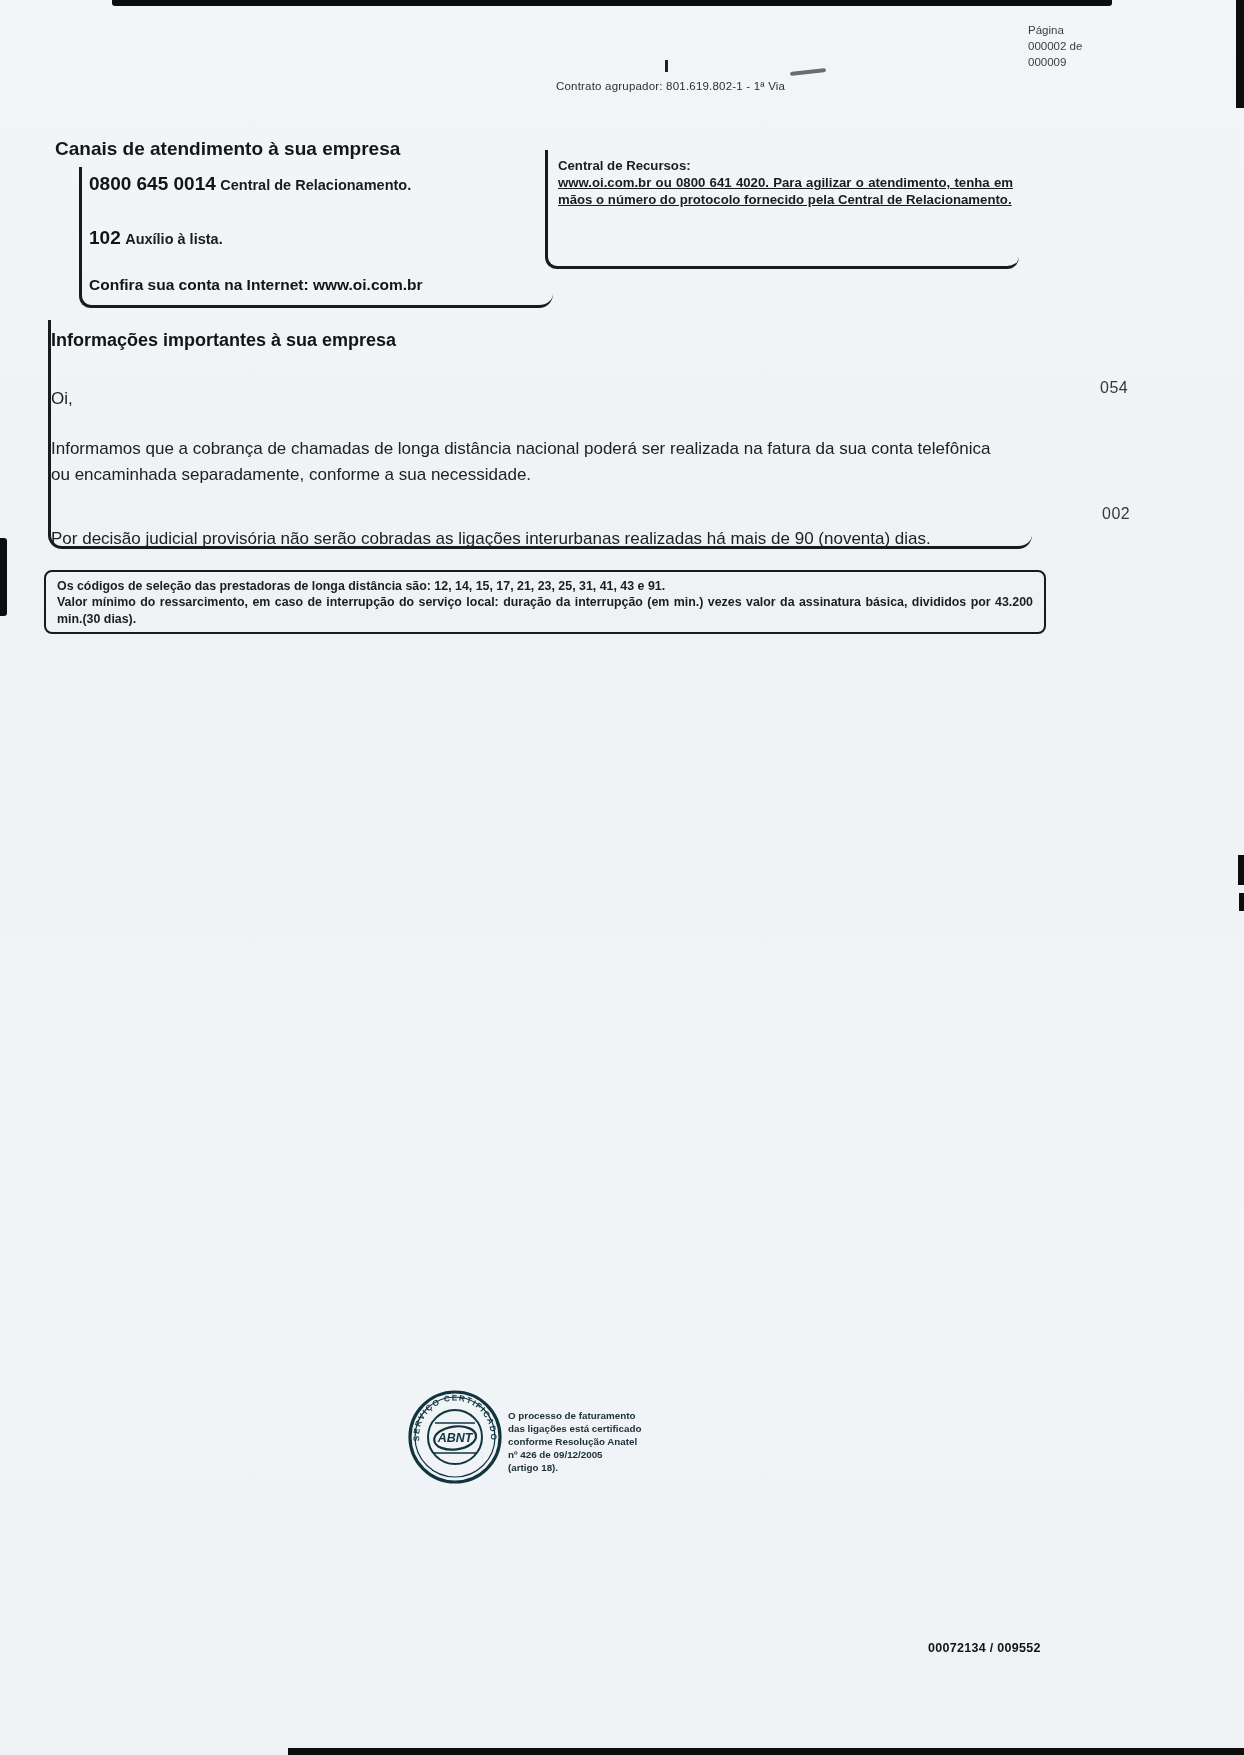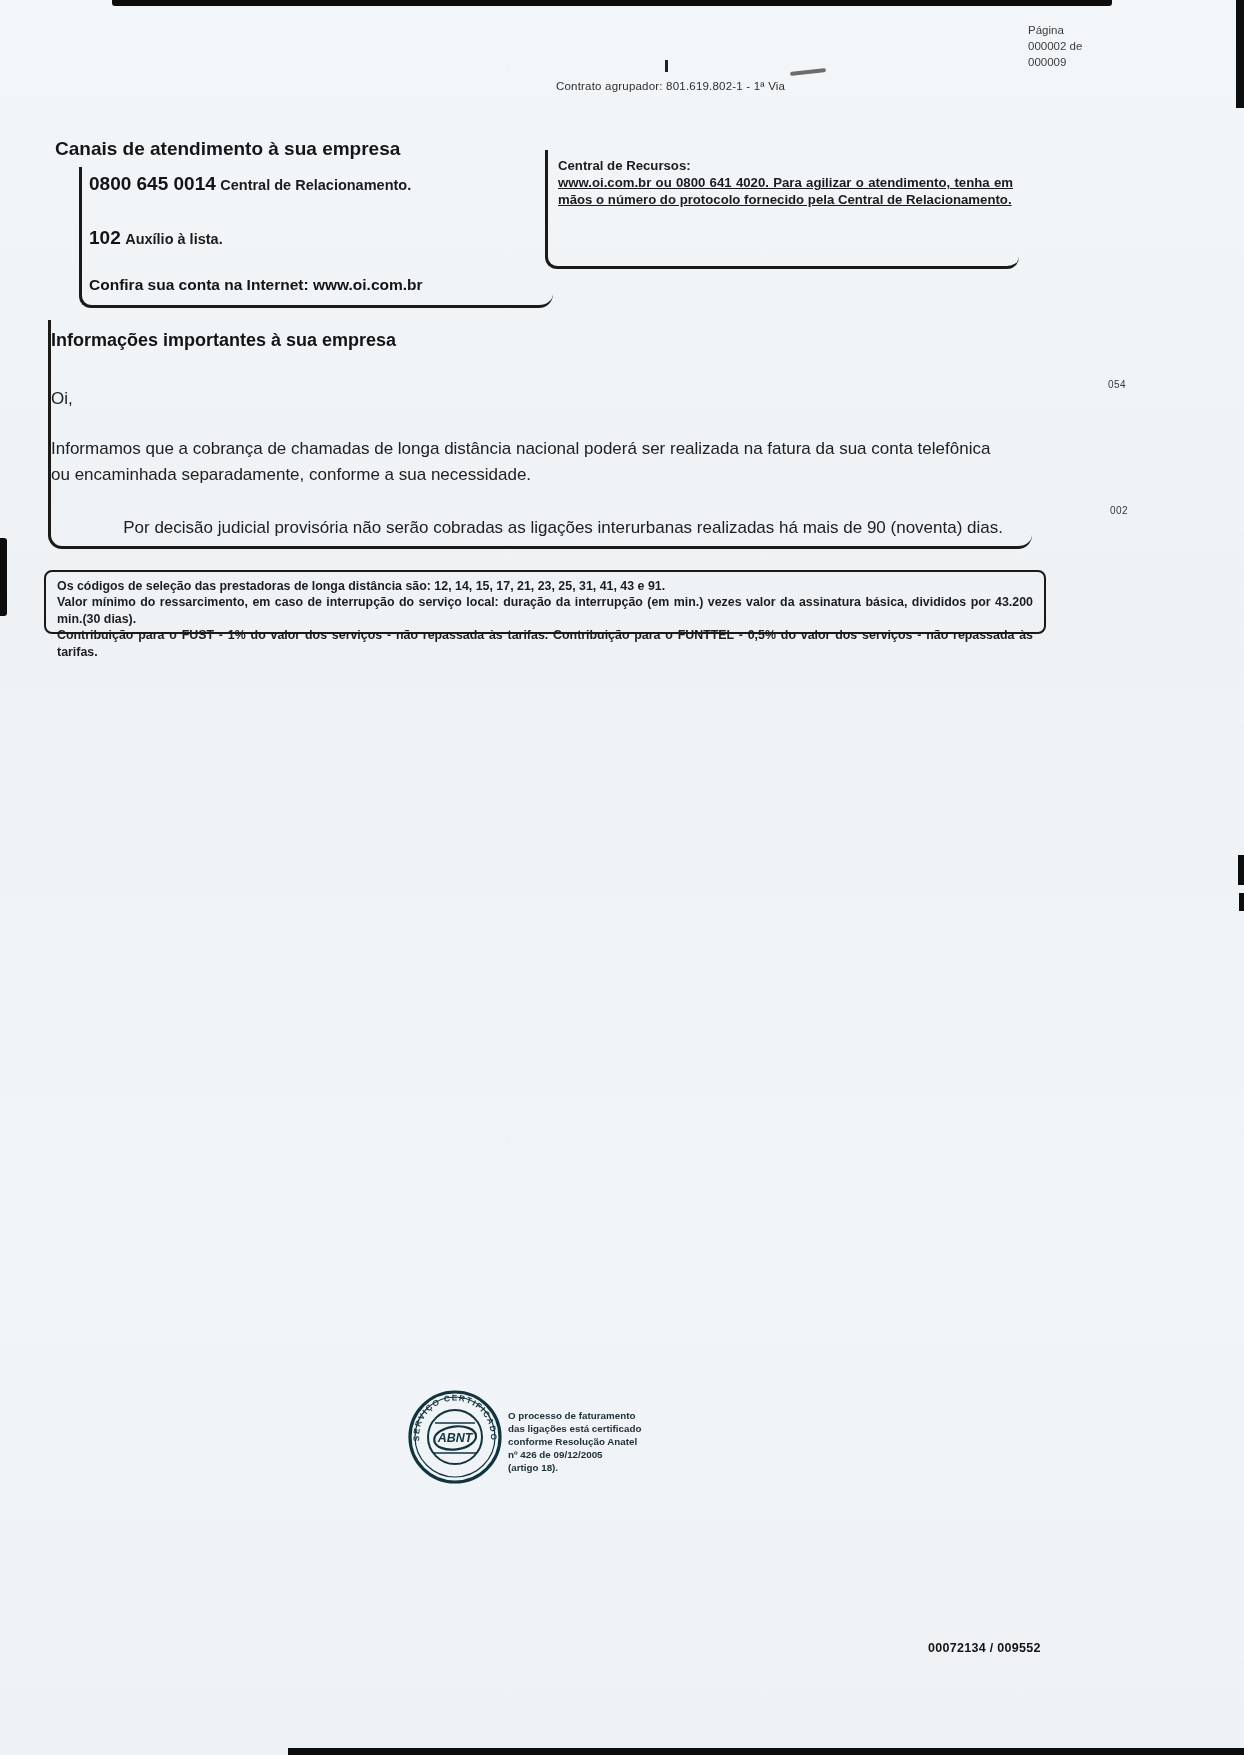--- a/index.html
+++ b/index.html
@@ -43,22 +43,22 @@
     font-size:13.2px;font-weight:bold;color:#1c1c1e;line-height:1.3;}
   .r-body{text-align:justify;text-decoration:underline;}
   .r-anatel{margin-top:6px;text-align:justify;}
   .box-important{left:48px;top:320px;width:984px;height:229px;
     border-left-width:3px;border-bottom-width:3px;
     border-radius:0 0 14px 14px;padding:10px 0 0 0;box-sizing:border-box;}
   .imp-title{font-size:18px;font-weight:bold;color:#141416;}
   .greeting{margin-top:38px;font-size:17px;color:#202022;}
   .para{margin:0;width:952px;font-size:17px;color:#212123;line-height:1.5;}
   .p1{margin-top:27px;}
-  .p2{margin-top:28px;text-align:right;}
-  .code{position:absolute;font-size:10px;color:#38383a;letter-spacing:.5px;margin-left:8px;}
+  .p2{margin-top:39px;}
+  .code{position:absolute;font-size:16px;color:#38383a;letter-spacing:.5px;}
   .code1{left:1100px;top:379px;}
   .code2{left:1102px;top:505px;}
   .box-fineprint{left:44px;top:570px;width:1002px;height:64px;
     border-width:2.5px;border-radius:8px;padding:6px 11px;box-sizing:border-box;
     font-size:12.4px;font-weight:600;color:#1d1d1f;line-height:1.32;}
   .fp-line{text-align:justify;}
   
   .stamp{position:absolute;left:406px;top:1388px;width:98px;height:98px;}
   .cert-text{position:absolute;left:508px;top:1410px;width:160px;
     font-size:9.8px;font-weight:700;color:#20333a;line-height:1.32;}
@@ -109,21 +109,20 @@
     <div class="greeting">Oi,</div>
     <p class="para p1">Informamos que a cobrança de chamadas de longa distância nacional poderá ser realizada na fatura da sua conta telefônica ou encaminhada separadamente, conforme a sua necessidade.</p>
     <p class="para p2">Por decisão judicial provisória não serão cobradas as ligações interurbanas realizadas há mais de 90 (noventa) dias.</p>
   </div>
   <div class="code code1">054</div>
   <div class="code code2">002</div>
 
   <div class="box box-fineprint">
     <div class="fp-line">Os códigos de seleção das prestadoras de longa distância são: 12, 14, 15, 17, 21, 23, 25, 31, 41, 43 e 91.</div>
     <div class="fp-line">Valor mínimo do ressarcimento, em caso de interrupção do serviço local: duração da interrupção (em min.) vezes valor da assinatura básica, divididos por 43.200 min.(30 dias).</div>
-    <div class="fp-line">Contribuição para o FUST - 1% do valor dos serviços - não repassada às tarifas.  Contribuição para o FUNTTEL - 0,5% do valor dos serviços - não repassada às tarifas.</div>
   </div>
 
   <svg class="stamp" viewBox="-49 -49 98 98" xmlns="http://www.w3.org/2000/svg">
     <defs>
       <path id="ringArc" d="M -33 14 A 36 36 0 1 1 33 14" fill="none"></path>
     </defs>
     <circle cx="0" cy="0" r="45" fill="none" stroke="#11353e" stroke-width="3.2"></circle>
     <circle cx="0" cy="0" r="40" fill="none" stroke="#11353e" stroke-width="1.2"></circle>
     <circle cx="0" cy="0" r="27" fill="none" stroke="#11353e" stroke-width="2"></circle>
     <text font-size="8.2" font-weight="bold" letter-spacing="1.4" fill="#11353e" font-family="Liberation Sans, sans-serif">

